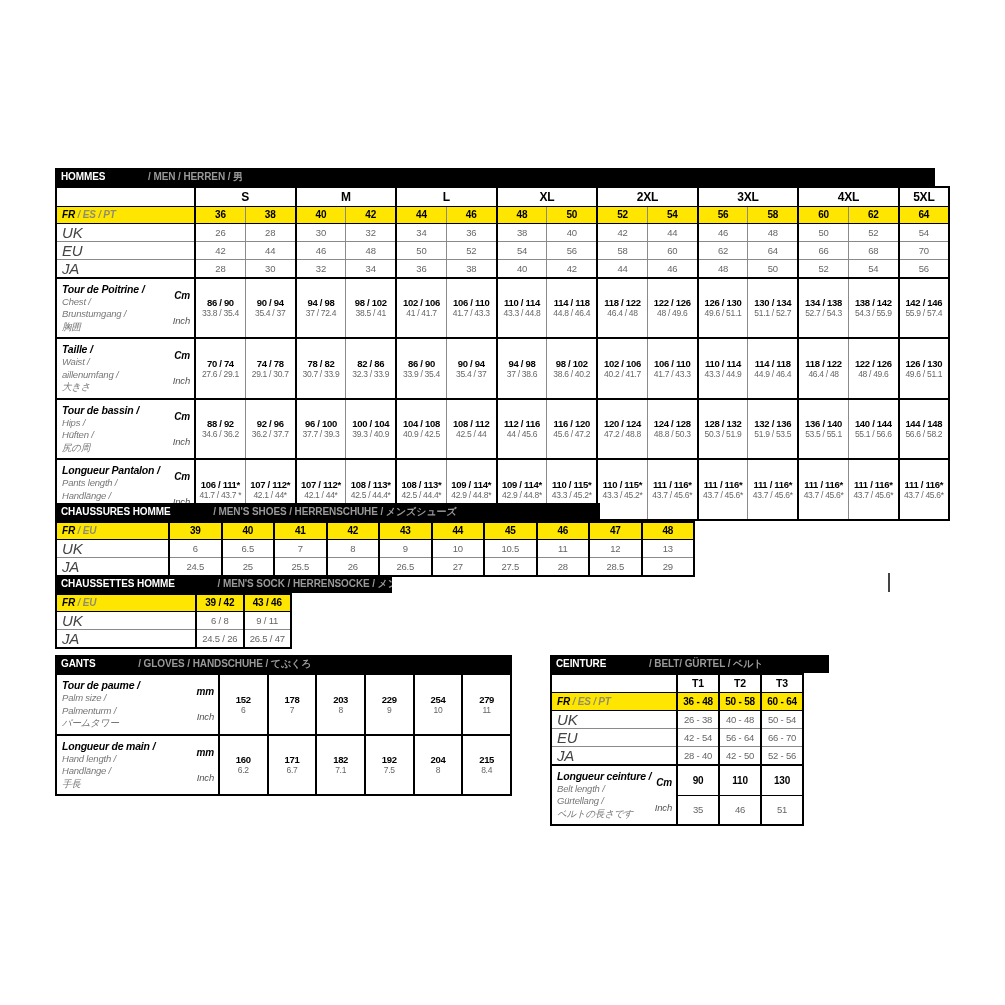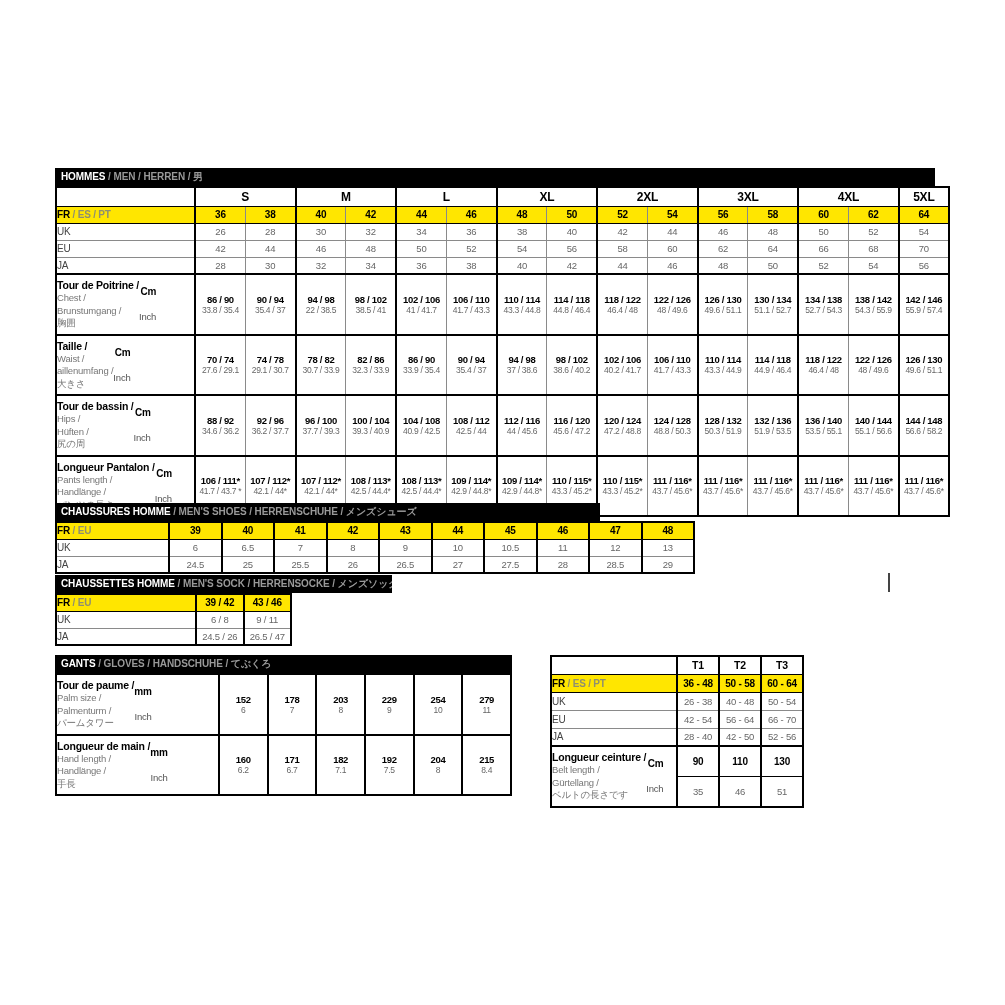--- a/index.html
+++ b/index.html
@@ -1,38 +1,38 @@
 <!DOCTYPE html>
 <html><head>
 <meta charset="utf-8">
 <style>
   html,body{margin:0;padding:0;background:#fff;}
   body{width:1005px;height:1005px;font-family:"Liberation Sans",sans-serif;}
   .page{position:relative;width:1005px;height:1005px;background:#fff;overflow:hidden;}
   .sec{position:absolute;}
   .bar{background:#000;color:#fff;font-weight:700;font-size:10px;line-height:18px;height:18px;
        padding-left:6px;white-space:nowrap;box-sizing:border-box;overflow:hidden;letter-spacing:-0.1px;}
-  .bar .rest{color:#999;}
+  .bar .rest{color:#999;margin-left:40px;}
   table{border-collapse:collapse;table-layout:fixed;border:2px solid #000;background:#fff;}
   td{padding:0;text-align:center;font-size:9.5px;color:#666;white-space:nowrap;overflow:hidden;
      vertical-align:middle;letter-spacing:-0.2px;}
   tr.minor td{border-top:1px solid #8a8a8a;}
   tr.major td{border-top:2px solid #000;}
   tr.sub td{border-top:1px solid #000000;}
   td.TL{border-left:2px solid #000;}
   td.tl{border-left:1px solid #8a8a8a;}
-  td.lbl{text-align:left;}
+  td.lbl{text-align:left;padding-left:5px;font-style:italic;}
   td.grp{font-weight:700;color:#000;font-size:12px;}
   tr.yellow td{background:#FFE600;color:#000;font-weight:700;font-size:10px;
                border-top:1px solid #000;border-bottom:1px solid #000;}
   tr.yellow td .yr{color:#8f8f70;}
   tr.thead td{font-weight:700;color:#000;font-size:10.5px;}
-  td.rl{color:#444;font-size:10px;}
+  td.rl{color:#444;font-size:15px;}
   td.top{vertical-align:top;}
-  .labwrap{display:flex;height:100%;box-sizing:border-box;
+  .labwrap{display:flex;justify-content:space-between;height:100%;box-sizing:border-box;
            padding:4px 4px 4px 0;}
   .lab-left{display:flex;flex-direction:column;text-align:left;}
   .lm{font-size:10.5px;font-weight:700;color:#000;line-height:13px;letter-spacing:-0.2px;}
   .lg{font-size:9.5px;color:#777;line-height:12.5px;letter-spacing:-0.2px;}
   .units{display:flex;flex-direction:column;justify-content:space-around;align-items:flex-end;}
   .ucm{font-weight:700;color:#000;font-size:10px;}
   .uin{color:#555;font-size:9.5px;}
   .blk{display:flex;flex-direction:column;justify-content:space-around;height:100%;box-sizing:border-box;}
   .blk .cm{font-size:9.5px;font-weight:700;color:#000;letter-spacing:-0.3px;}
   .blk .in{font-size:8.5px;color:#666;letter-spacing:-0.3px;}
@@ -171,21 +171,21 @@
             </td>
             <td class="tl">
               <div class="blk">
                 <div class="cm">90 / 94</div>
                 <div class="in">35.4 / 37</div>
               </div>
             </td>
             <td class="TL">
               <div class="blk">
                 <div class="cm">94 / 98</div>
-                <div class="in">22 / 38.5</div>
+                <div class="in">37 / 72.4</div>
               </div>
             </td>
             <td class="tl">
               <div class="blk">
                 <div class="cm">98 / 102</div>
                 <div class="in">38.5 / 41</div>
               </div>
             </td>
             <td class="TL">
               <div class="blk">
@@ -775,20 +775,21 @@
               <div class="blk">
                 <div class="cm">215</div>
                 <div class="in">8.4</div>
               </div>
             </td>
           </tr>
         </tbody>
       </table>
     </div>
   <div id="sec-belt" class="sec" style="left:550px;top:655px;">
+      <div class="bar" style="width: 279px;"><span class="main">CEINTURE</span><span class="rest"> / BELT/ GÜRTEL / ベルト</span></div>
       <table style="width: 254px;">
         <colgroup>
           <col style="width: 126px;">
           <col>
           <col>
           <col>
         </colgroup>
         <tbody>
           <tr class="thead" style="height: 18px;">
             <td class="lbl"></td>

